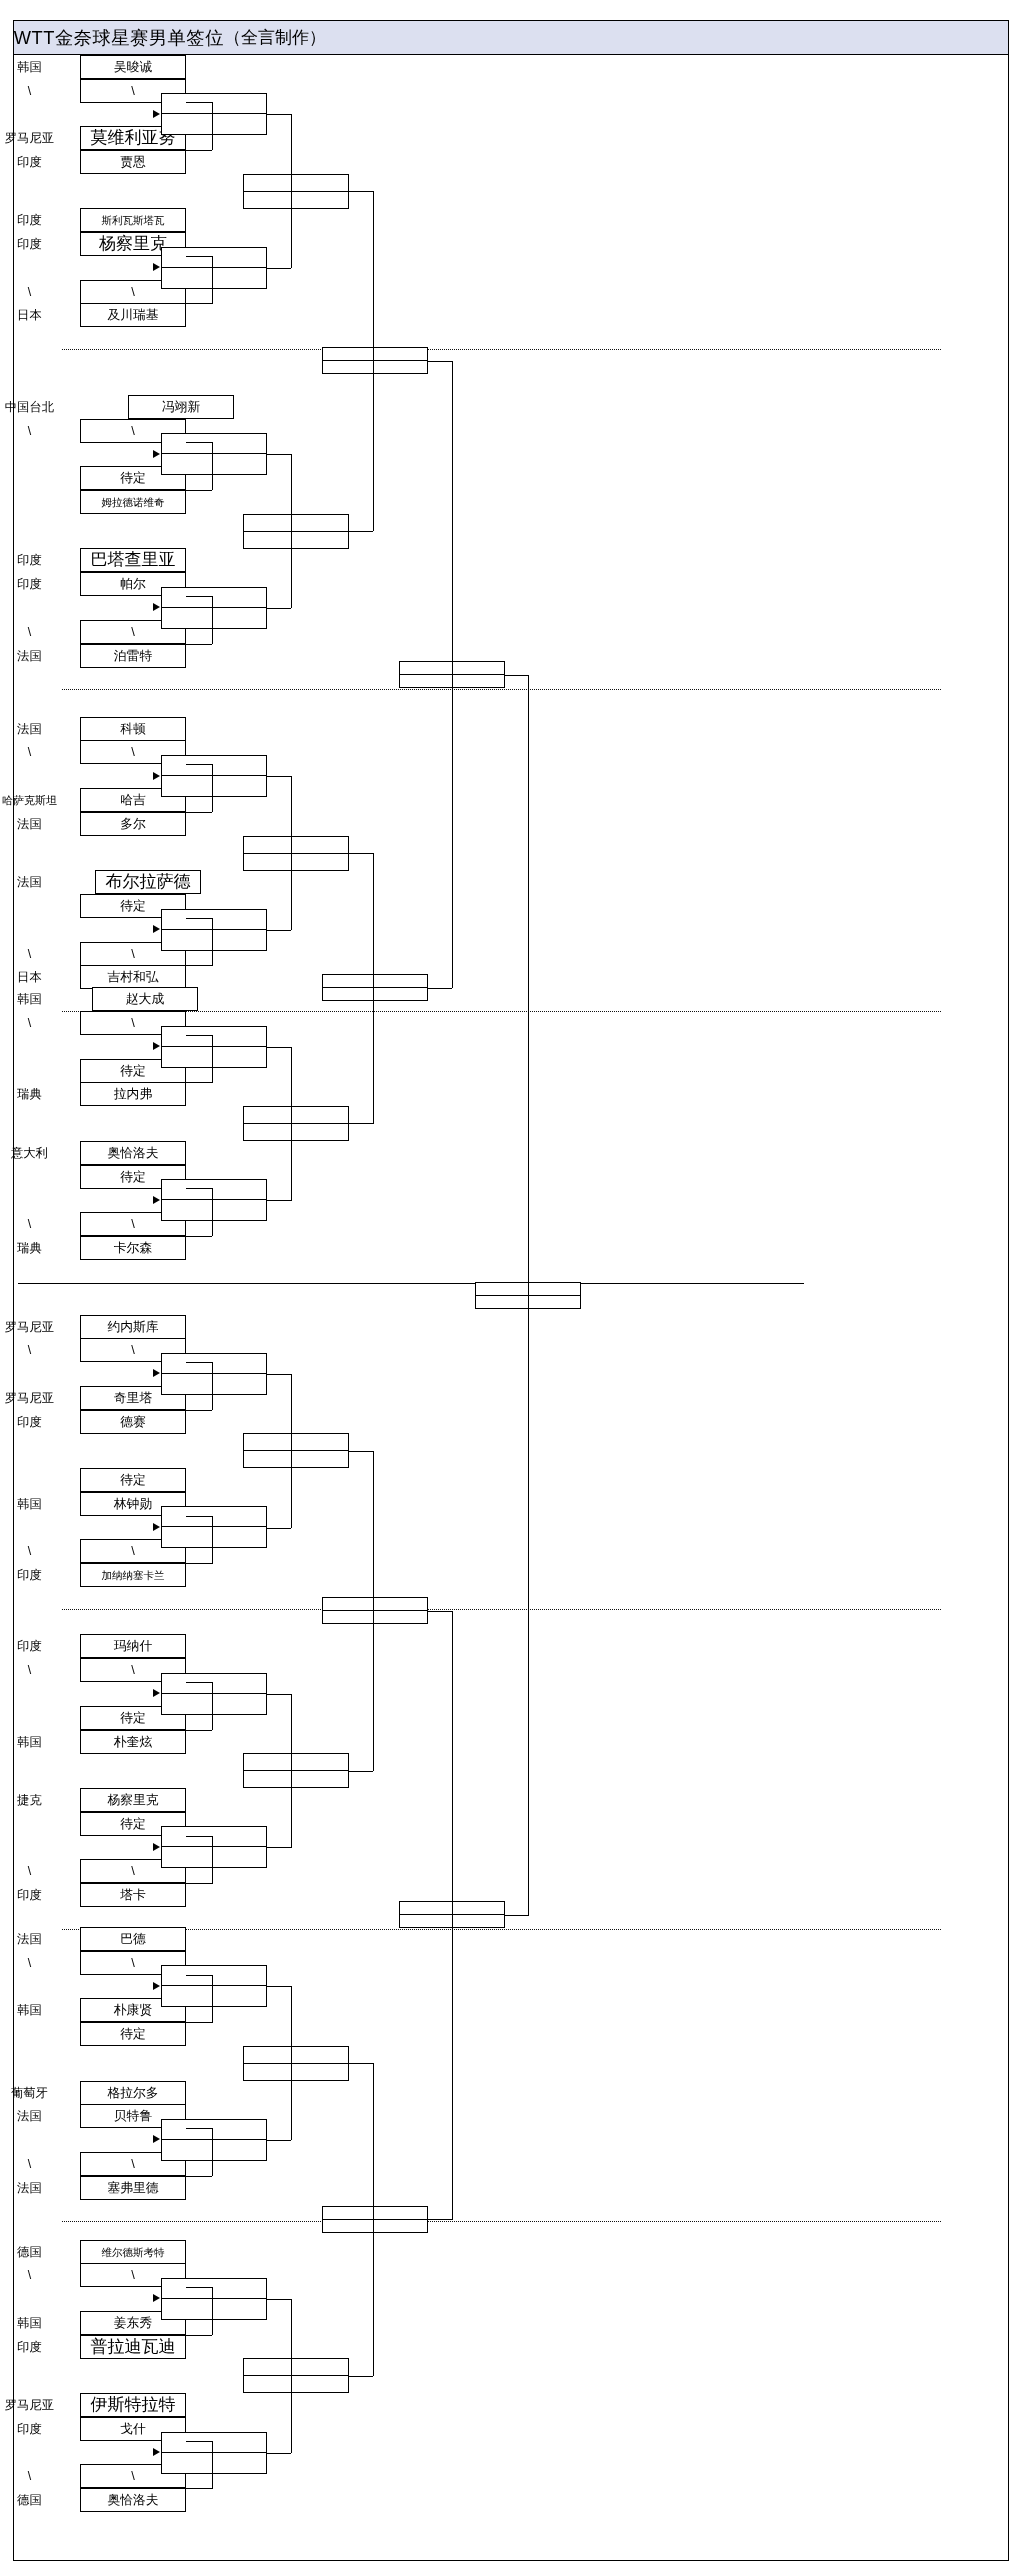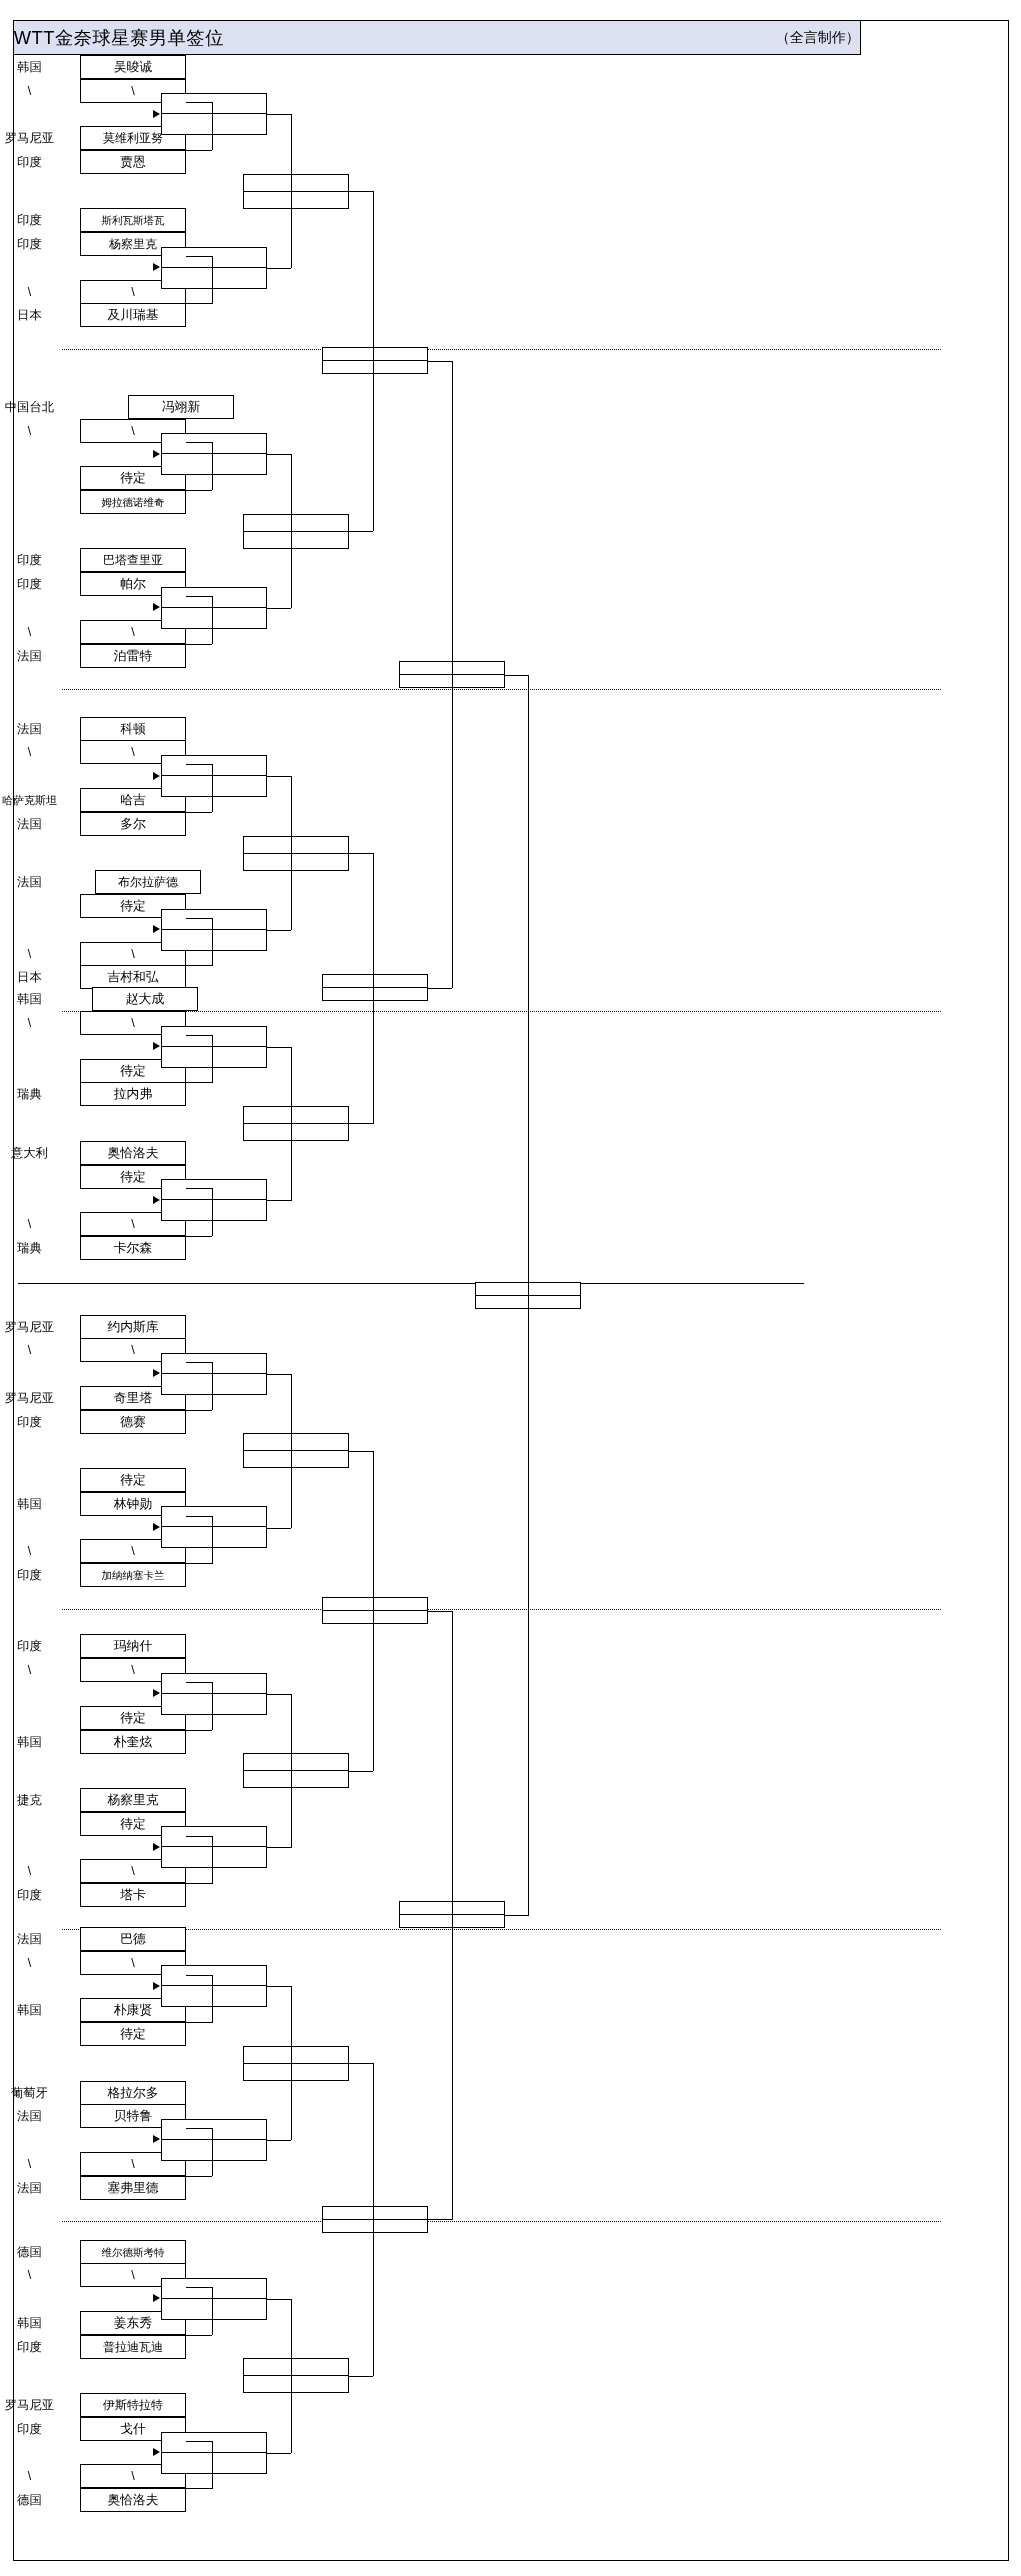--- a/index.html
+++ b/index.html
@@ -2,37 +2,37 @@
 <html style="font-size:14.6px"><head>
 <meta charset="utf-8">
 <style>
   html,body{margin:0;padding:0;background:#ffffff;}
   body{font-family:"Liberation Sans","DejaVu Sans",sans-serif;color:#000;}
   #page{position:relative;width:1022px;height:2576px;background:#fff;overflow:hidden;}
 
   
   .outer-frame{position:absolute;left:12.8px;top:20px;width:996px;height:2541px;
                border:1.8px solid #000;box-sizing:border-box;background:#fff;}
-  .title-bar{position:absolute;left:12.8px;top:20px;width:848px;height:35px;
+  .title-bar{position:absolute;left:12.8px;top:20px;width:996px;height:35px;
              background:#dce0f0;border:1.8px solid #000;box-sizing:border-box;
-             display:flex;align-items:center;justify-content:space-between;}
+             display:flex;align-items:center;justify-content:flex-start;}
   .title-main{font-size:18.3px;letter-spacing:0.5px;}
-  .title-sub{font-size:14px;}
+  .title-sub{font-size:17px;}
 
   
   .sep-dotted{position:absolute;left:62px;width:879px;height:0;
               border-top:0.9px dotted #111;}
   .sep-solid{position:absolute;left:18.3px;width:786px;height:0;
              border-top:1.8px solid #000;}
 
   
   .slot{position:absolute;box-sizing:border-box;border:0.9px solid #000;
         width:106px;height:24px;line-height:22px;text-align:center;
         font-size:12.8px;background:#fff;white-space:nowrap;overflow:hidden;}
-  .slot.s13{font-size:12px;}
+  .slot.s13{font-size:17px;}
   .slot.s12{font-size:10.5px;}
   .ctry{position:absolute;width:88px;text-align:center;font-size:12.3px;
         line-height:24px;white-space:nowrap;}
   .ctry.small{font-size:11px;}
 
   
   .adv{position:absolute;box-sizing:border-box;border:0.9px solid #000;
        background:#fff;}
   .adv .half{height:50%;box-sizing:border-box;}
   .adv .half.top{border-bottom:0.9px solid #000;}

